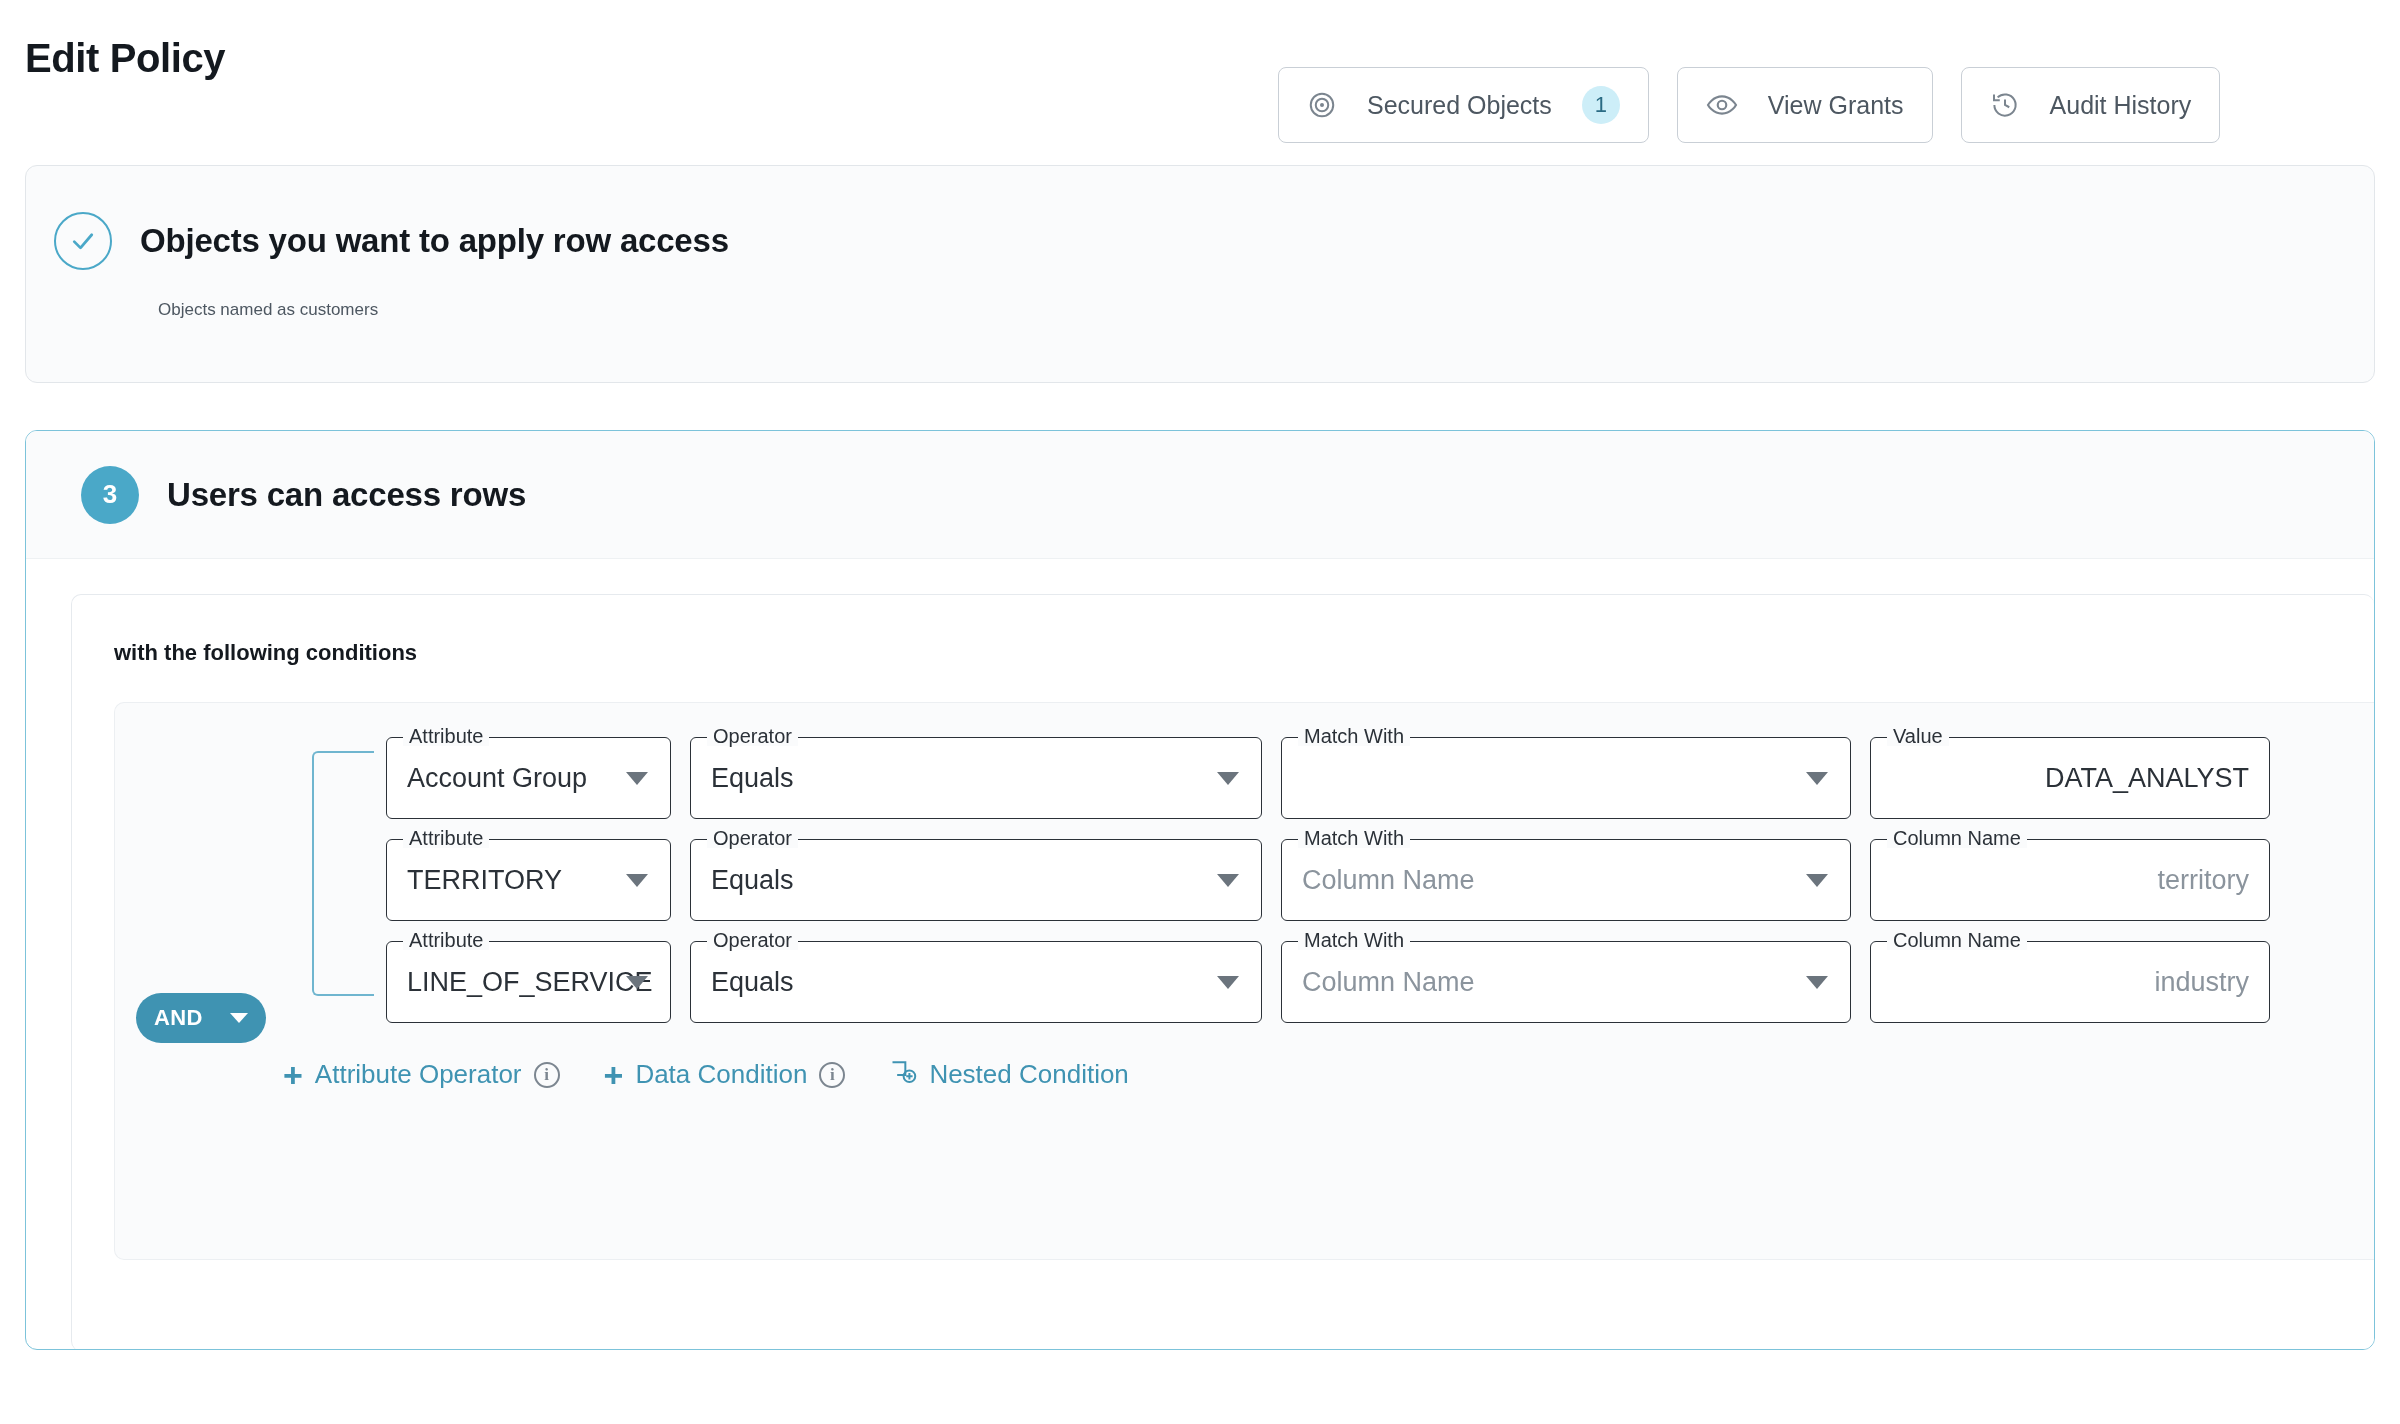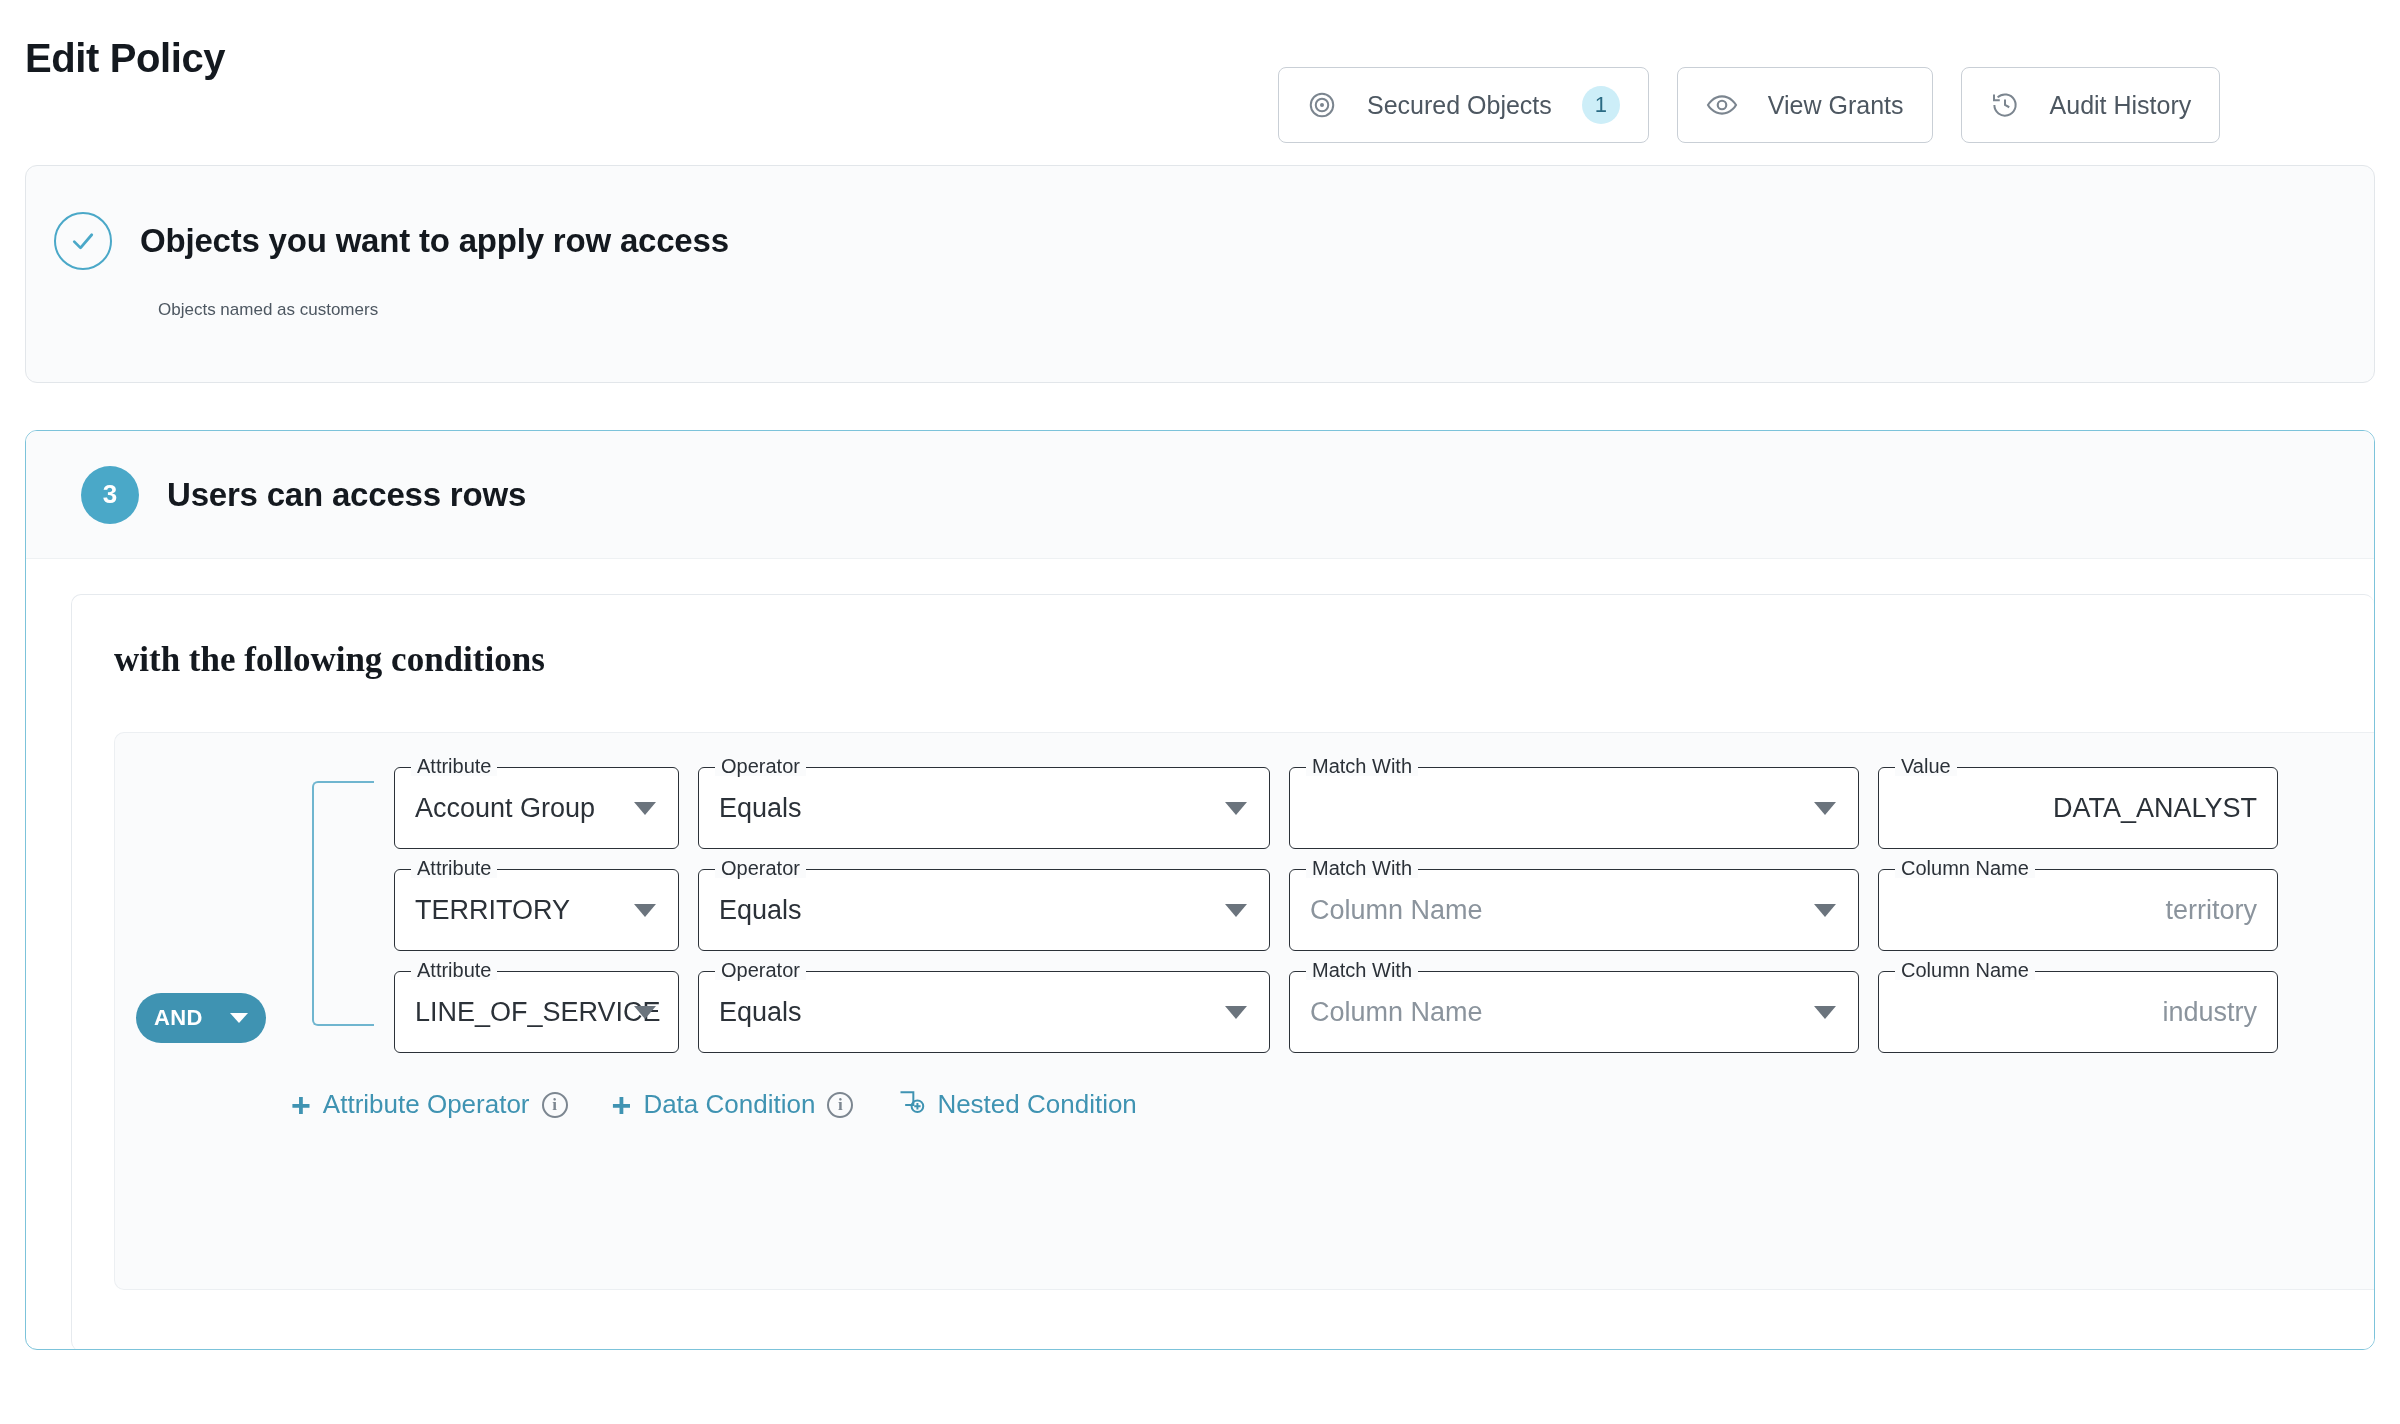--- a/index.html
+++ b/index.html
@@ -141,35 +141,34 @@
     margin: 35px 0 0 45px;
     background: #ffffff;
     border: 1px solid #e6eaee;
     border-radius: 10px;
     border-right: none;
     border-bottom: none;
     height: 757px;
     padding: 45px 0 0 42px;
   }
   .inner-title {
-    font-size: 35px;
+    font-size: 22px;
     font-weight: bold;
     color: #14191f;
-    margin-bottom: 52px;
-    font-family: Liberation Serif, serif;
+    margin-bottom: 36px;
   }
 
   
   .cond-group {
     position: relative;
     background: #fafbfc;
     border: 1px solid #eceff2;
     border-right: none;
     border-radius: 10px 0 0 10px;
-    padding: 34px 0 30px 16px;
+    padding: 34px 0 30px 8px;
     height: 558px;
   }
   .cond-rows { position: relative; }
   .cond-row {
     display: flex;
     gap: 19px;
     margin-left: 263px;
     margin-bottom: 20px;
     align-items: center;
   }

